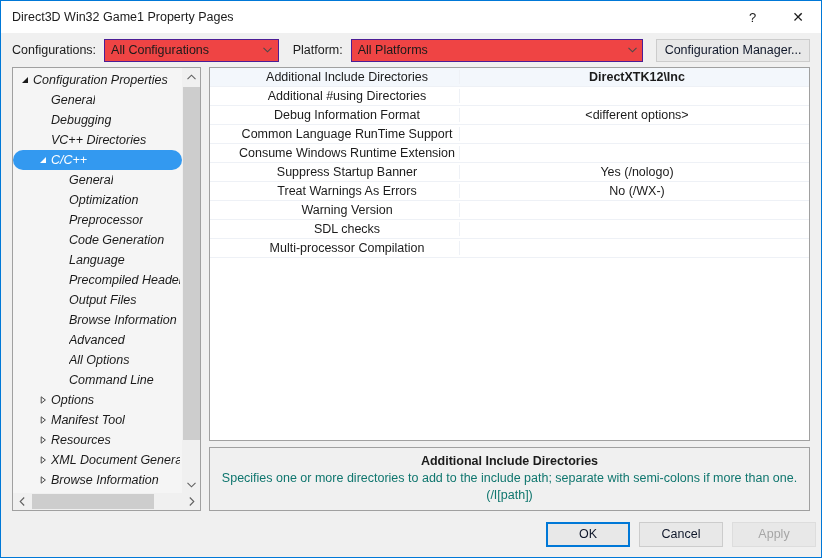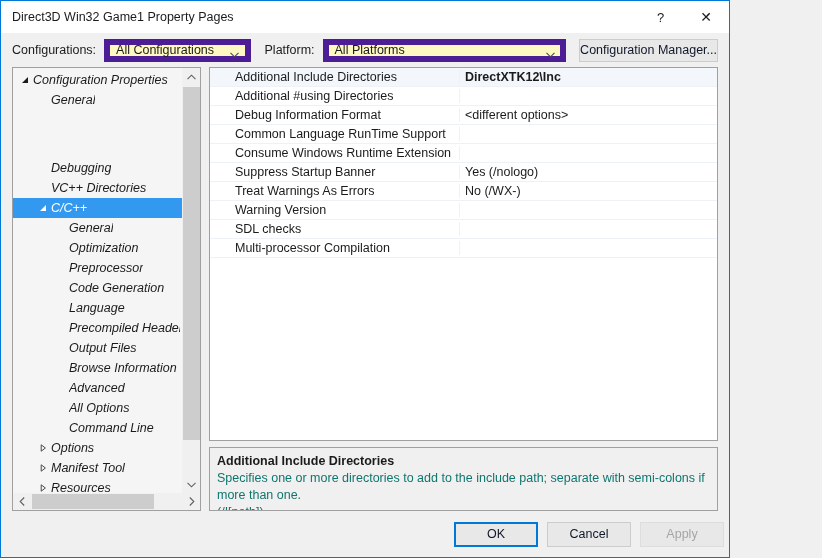--- a/index.html
+++ b/index.html
@@ -11,27 +11,28 @@
     height: 558px;
     background: #f0f0f0;
     font-family: "Liberation Sans", sans-serif;
     font-size: 12px;
     color: #1e1e1e;
     overflow: hidden;
   }
   .window {
     position: absolute;
     left: 0; top: 0;
-    width: 730px;
+    width: 822px;
     height: 558px;
     box-sizing: border-box;
     border: 1px solid #0078d7;
     background: #f0f0f0;
     display: flex;
     flex-direction: column;
+    text-align: center;
   }
   
   .titlebar {
     height: 32px;
     background: #ffffff;
     display: flex;
     align-items: center;
     flex: 0 0 auto;
   }
   .title-text {
@@ -61,22 +62,22 @@
     background: #f0f0f0;
   }
   .tb-label {
     font-size: 12.5px;
     color: #1b1b1b;
     white-space: nowrap;
   }
   .combo {
     position: relative;
     height: 23px;
-    background: #fef9c3;
-    border: 6px solid #4c1d95;
+    background: #ef4444;
+    border: 1px solid #4c1d95;
     display: flex;
     align-items: center;
     box-sizing: border-box;
     margin-left: 8px;
   }
   .combo-value {
     padding-left: 6px;
     font-size: 12.5px;
     color: #1b1b1b;
     white-space: nowrap;
@@ -349,29 +350,29 @@
                 <svg class="tri-open" width="8" height="8" viewBox="0 0 8 8">
                   <path d="M7 1 L7 7 L1 7 Z" fill="currentColor"></path>
                 </svg>
               </span>
               <span class="tree-label">Configuration Properties</span>
             </div>
             <div class="tree-item" style="padding-left: 22px;">
               <span class="tree-exp"></span>
               <span class="tree-label">General</span>
             </div>
-            <div class="tree-item" style="padding-left: 22px; margin-top: 48px;">
+            <div class="tree-item" style="padding-left: 22px;">
               <span class="tree-exp"></span>
               <span class="tree-label">Debugging</span>
             </div>
             <div class="tree-item" style="padding-left: 22px;">
               <span class="tree-exp"></span>
               <span class="tree-label">VC++ Directories</span>
             </div>
-            <div class="tree-item selected" style="padding-left: 22px;">
+            <div class="tree-item selected" style="padding-left: 22px; border-radius: 10px;">
               <span class="tree-exp">
                 <svg class="tri-open" width="8" height="8" viewBox="0 0 8 8">
                   <path d="M7 1 L7 7 L1 7 Z" fill="currentColor"></path>
                 </svg>
               </span>
               <span class="tree-label">C/C++</span>
             </div>
             <div class="tree-item" style="padding-left: 40px;">
               <span class="tree-exp"></span>
               <span class="tree-label">General</span>

